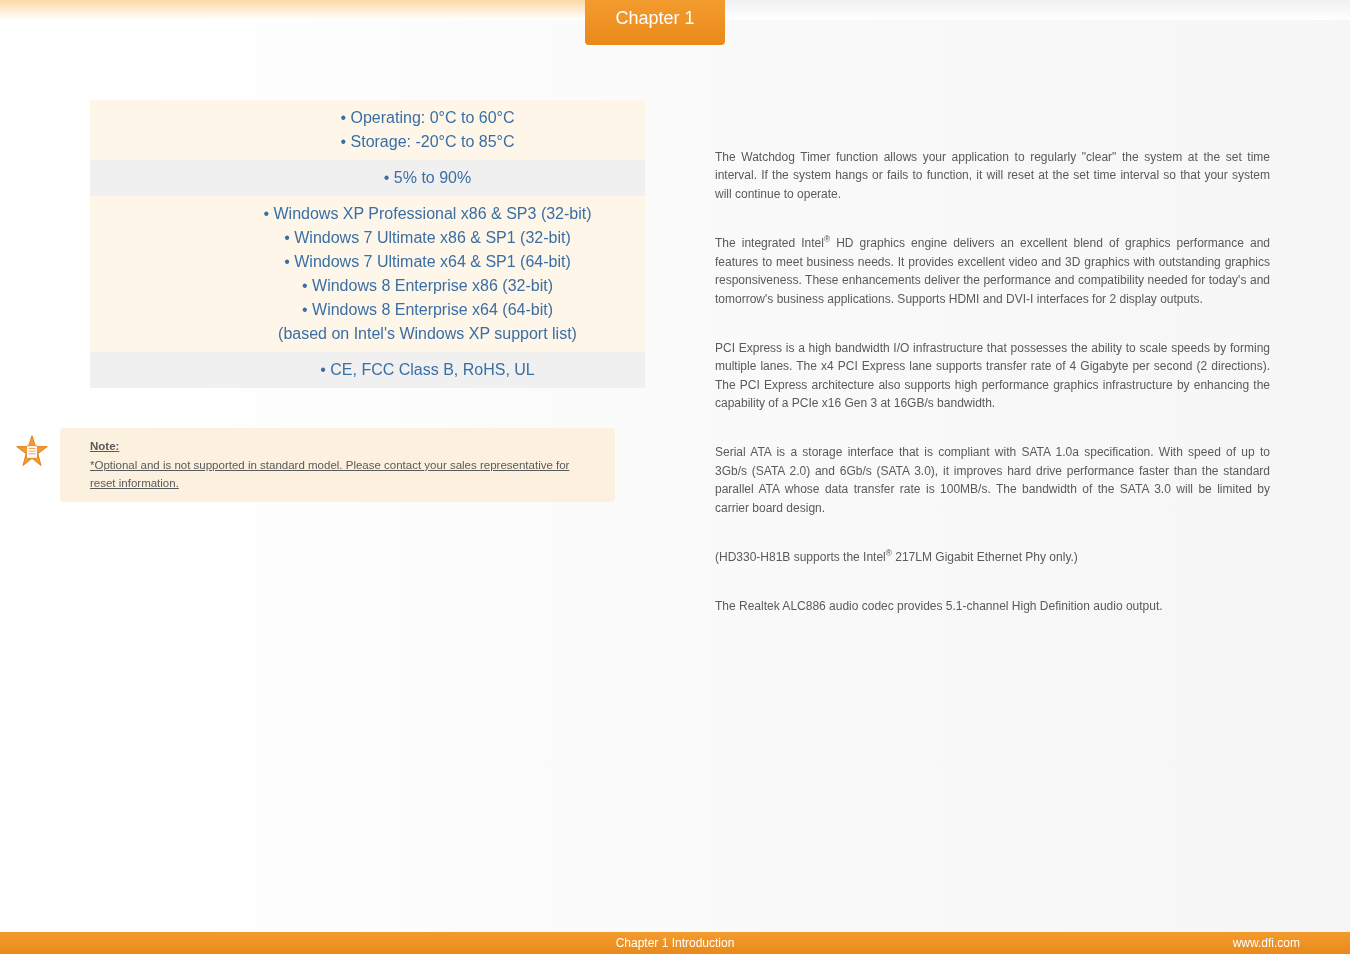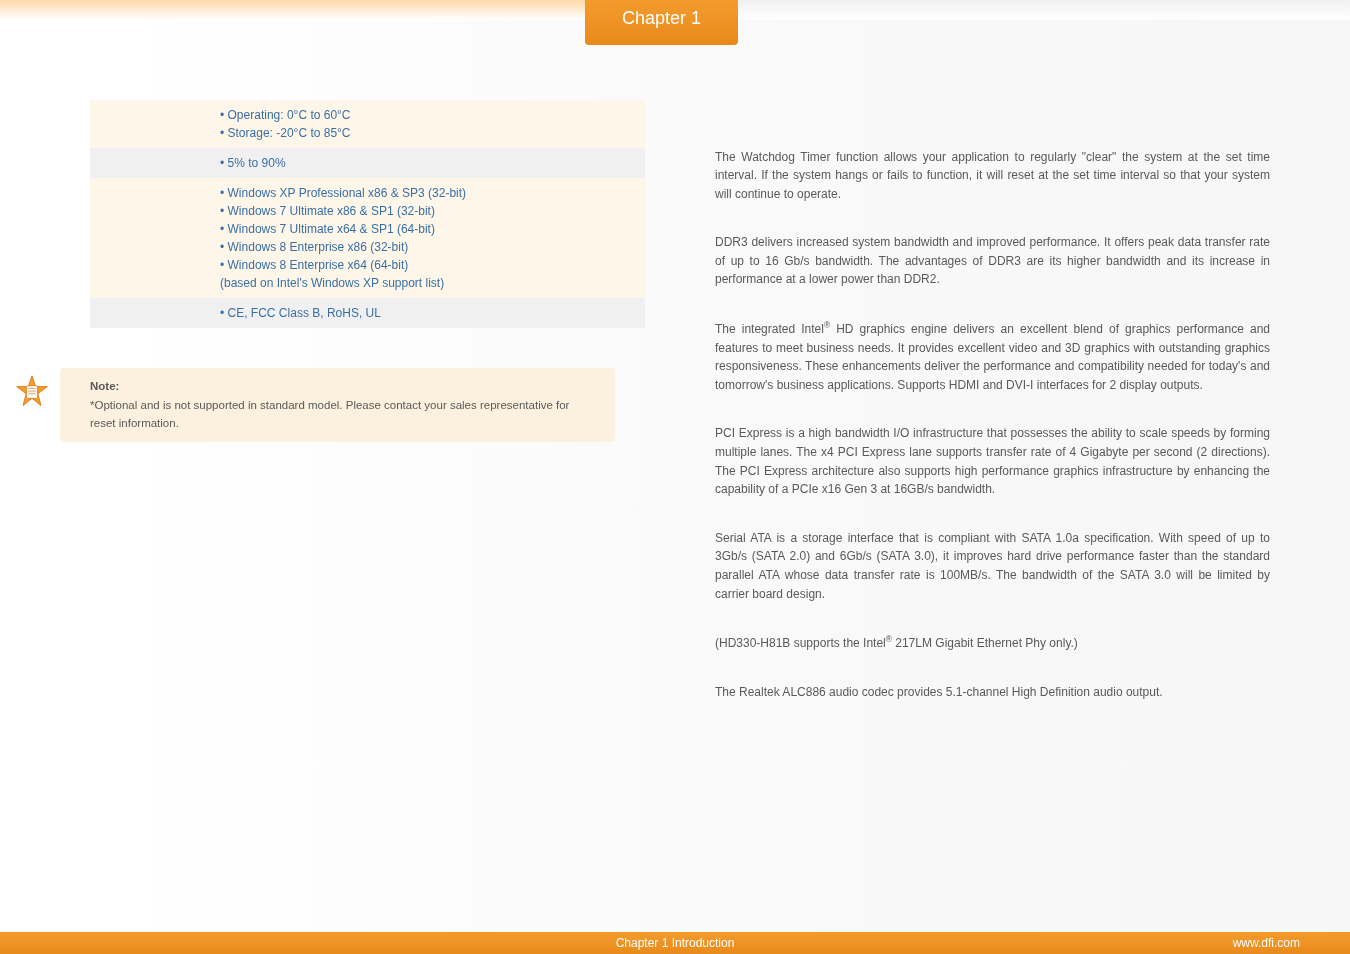--- a/index.html
+++ b/index.html
@@ -11,21 +11,21 @@
       position: relative;
       color: #5a5a5a;
       font-size: 12px;
       line-height: 1.5;
     }
     
     .chapter-tab {
       position: absolute;
       top: 0;
       left: 585px;
-      width: 153px;
+      width: 140px;
       height: 45px;
       background: linear-gradient(to bottom, #f49b2e 0%, #e88a1a 100%);
       color: #fff;
       font-size: 18px;
       display: flex;
       align-items: flex-start;
       justify-content: center;
       padding-top: 5px;
       border-bottom-left-radius: 4px;
       border-bottom-right-radius: 4px;
@@ -57,22 +57,23 @@
       display: flex;
       gap: 70px;
     }
     .col { flex: 1; }
     .col-left { width: 555px; flex: none; }
     .col-right { width: 555px; flex: none; }
     
     table.spec {
       width: 100%;
       border-collapse: collapse;
-      font-size: 12px;
+      font-size: 16px;
       color: #3a6fa5;
+      text-align: center;
     }
     table.spec td {
       padding: 6px 10px;
       vertical-align: top;
     }
     table.spec tr:nth-child(odd) td {
       background: #fdf6e9;
     }
     table.spec tr:nth-child(even) td {
       background: #f0f0f0;
@@ -177,21 +178,21 @@
 • Windows 8 Enterprise x64 (64-bit)
   (based on Intel's Windows XP support list)</td>
             </tr>
             <tr>
               <td class="label"></td>
               <td style="white-space: pre-line;">• CE, FCC Class B, RoHS, UL</td>
             </tr>
           </tbody>
       </table>
 
-      <div style="position:relative; margin-top:40px;">
+      <div style="position:relative; margin-top:40px;text-decoration:underline;">
         <div class="note-icon-wrap" style="position:absolute; left:-22px; top:2px;">
           <svg class="note-icon-svg" viewBox="0 0 40 40">
             <polygon points="20,2 24,14 37,14 26.5,22 30,35 20,27 10,35 13.5,22 3,14 16,14" fill="#f49b2e" stroke="#e07a10" stroke-width="1"></polygon>
             <rect x="14" y="13" width="12" height="14" rx="1" fill="#fff" stroke="#e07a10" stroke-width="0.8"></rect>
             <line x1="16" y1="16" x2="24" y2="16" stroke="#e07a10" stroke-width="0.8"></line>
             <line x1="16" y1="19" x2="24" y2="19" stroke="#e07a10" stroke-width="0.8"></line>
             <line x1="16" y1="22" x2="24" y2="22" stroke="#e07a10" stroke-width="0.8"></line>
           </svg>
         </div>
         <div class="note-box">
@@ -203,23 +204,20 @@
       </div>
     </div>
 
     <div class="col col-right">
       <div class="section-heading" style="visibility:hidden;">Features</div>
       <div id="features-container">
           <div class="feature-block">
             <div class="feature-text">The Watchdog Timer function allows your application to regularly "clear" the system at the set time interval. If the system hangs or fails to function, it will reset at the set time interval so that your system will continue to operate.</div>
           </div>
           <div class="feature-block">
-            <div class="feature-text">DDR3 delivers increased system bandwidth and improved performance. It offers peak data transfer rate of up to 16 Gb/s bandwidth. The advantages of DDR3 are its higher bandwidth and its increase in performance at a lower power than DDR2.</div>
-          </div>
-          <div class="feature-block">
             <div class="feature-text">The integrated Intel<sup>®</sup> HD graphics engine delivers an excellent blend of graphics performance and features to meet business needs. It provides  excellent video and 3D graphics with outstanding graphics responsiveness. These enhancements deliver the performance and compatibility needed for today's and tomorrow's business applications. Supports HDMI and DVI-I interfaces for 2 display outputs.</div>
           </div>
           <div class="feature-block">
             <div class="feature-text">PCI Express is a high bandwidth I/O infrastructure that possesses the ability to scale speeds by forming multiple lanes. The x4 PCI Express lane supports transfer rate of 4 Gigabyte per second (2 directions). The PCI Express architecture also supports high performance graphics infrastructure by enhancing the capability of a PCIe x16 Gen 3 at 16GB/s bandwidth.</div>
           </div>
           <div class="feature-block">
             <div class="feature-text">Serial ATA is a storage interface that is compliant with SATA 1.0a specification. With speed of up to 3Gb/s (SATA 2.0) and 6Gb/s (SATA 3.0), it improves hard drive performance faster than the standard parallel ATA whose data transfer rate is 100MB/s. The bandwidth of the SATA 3.0 will be limited by carrier board design.</div>
           </div>
           <div class="feature-block">
             <div class="feature-text" style="margin-top: 14px;">(HD330-H81B supports the Intel<sup>®</sup> 217LM Gigabit Ethernet Phy only.)</div>

